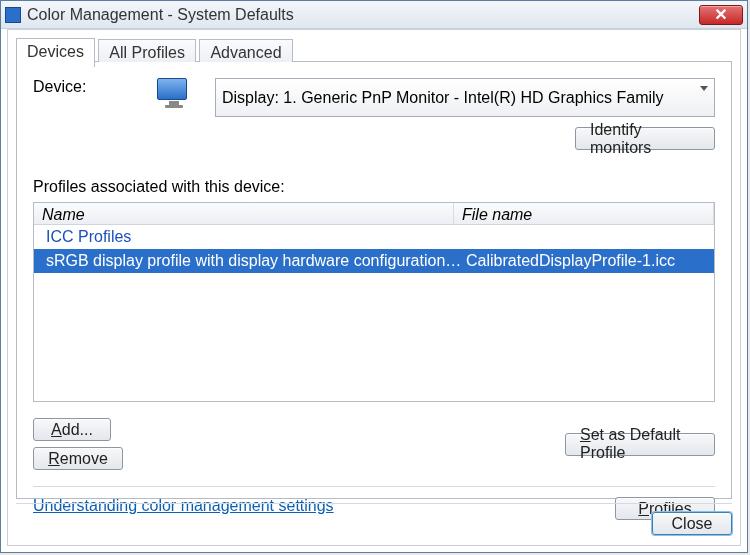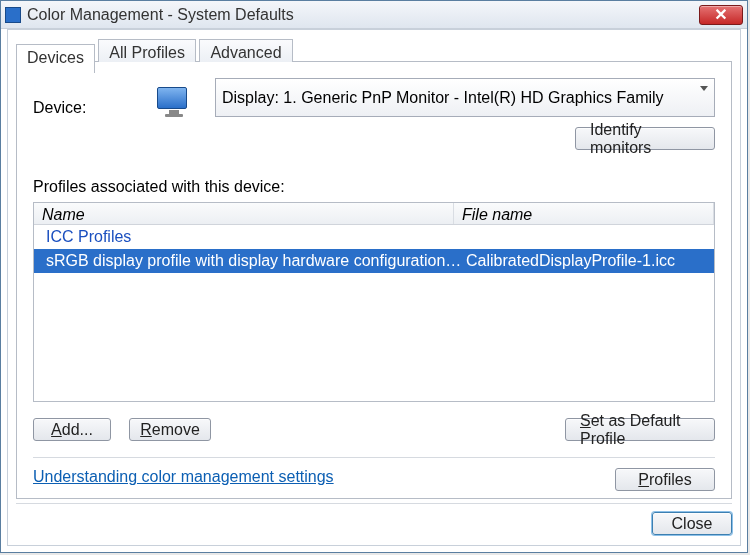--- a/index.html
+++ b/index.html
@@ -5,23 +5,23 @@
   * { box-sizing: border-box; font-family: "Segoe UI", Tahoma, sans-serif; font-size: 16px; }
   body { margin: 0; background: #e8e8e8; width: 750px; height: 555px; overflow: hidden; }
   .window { width: 748px; height: 553px; background: #fff; border: 1px solid #5a7ea0; position: relative; }
   .titlebar { height: 28px; background: linear-gradient(#f4f6fa,#dfe6ef); display:flex; align-items:center; padding:0 4px; border-bottom:1px solid #c8d0da; }
   .titlebar .icon { width:16px; height:16px; background:#2a6fc9; border:1px solid #184a8a; margin-right:6px; }
   .titlebar .title { flex:1; color:#333; }
   .titlebar .close { width:44px; height:20px; background:linear-gradient(#e57373,#c62828); border:1px solid #7a1a1a; border-radius:3px; display:flex; align-items:center; justify-content:center; color:#fff; font-weight:bold; box-shadow:inset 0 1px 0 rgba(255,255,255,.4); }
   .client { position:absolute; top:28px; left:6px; right:6px; bottom:6px; background:#fff; border:1px solid #c8d0da; }
   .tabs { position:relative; height:24px; margin:8px 8px 0 8px; border-bottom:1px solid #b6bcc6; }
   .tab { position:relative; display:inline-block; padding:4px 10px 5px; border:1px solid #b6bcc6; border-bottom:none; background:linear-gradient(#fafbfd,#e9edf3); margin-right:-1px; top:1px; color:#333; }
-  .tab.active { background:#fff; z-index:2; padding-bottom:6px; top:6px; }
+  .tab.active { background:#fff; z-index:2; padding-bottom:6px; top:0; }
   .panel { position:absolute; top:32px; left:8px; right:8px; bottom:46px; border:1px solid #b6bcc6; border-top:none; padding:16px 16px 12px; background:#fff; }
-  .device-row { display:flex; align-items:flex-end; gap:24px; }
+  .device-row { display:flex; align-items:flex-start; gap:24px; }
   .device-row .label { width:100px; }
   .monitor-ico { width:34px; height:30px; position:relative; }
   .monitor-ico .scr { width:30px; height:22px; background:linear-gradient(#7fb4ef,#2a6fc9); border:1px solid #184a8a; border-radius:2px; }
   .monitor-ico .stand { width:10px; height:4px; background:#888; margin:1px auto 0; }
   .monitor-ico .base { width:18px; height:3px; background:#888; margin:0 auto; border-radius:1px; }
   .combo { flex:1; height:39px; border:1px solid #a6acb8; background:linear-gradient(#fff,#eef0f4); display:flex; align-items:center; padding:12px 6px; position:relative; }
   .combo .arrow { position:absolute; right:6px; top:7px; width:0; height:0; border-left:4px solid transparent; border-right:4px solid transparent; border-top:5px solid #555; }
   .btn { height:23px; padding:0 14px; background:linear-gradient(#f7f8fa,#e4e7ec); border:1px solid #8f96a3; border-radius:3px; display:inline-flex; align-items:center; justify-content:center; color:#222; box-shadow:inset 0 1px 0 rgba(255,255,255,.7); }
   .btn.default { border-color:#3c7fb1; box-shadow:0 0 0 1px #8cc0e8, inset 0 1px 0 rgba(255,255,255,.7); }
   .idrow { display:flex; justify-content:flex-end; margin-top:10px; }
@@ -31,21 +31,21 @@
   .lv-header .col { padding:3px 8px; border-right:1px solid #d9dde3;font-style:italic; }
   .col-name { width:420px; }
   .col-file { flex:1; }
   .lv-body { font-size:12px; }
   .lv-group { color:#1a4fbf; padding:3px 12px; }
   .lv-row { display:flex; padding:3px 4px 3px 8px; }
   .lv-row.selected { background:#2a6fc9; color:#fff; }
   .lv-row .c1 { width:420px; white-space:nowrap; overflow:hidden; text-overflow:ellipsis; padding-left:4px; }
   .lv-row .c2 { flex:1; padding-left:4px; }
   .actions { display:flex; margin-top:16px; align-items:center; }
-  .actions .left { display:flex; gap:18px; }
+  .actions .left { display:flex; gap:6px;flex-direction:column; }
   .actions .spacer { flex:1; }
   .hr { border:none; border-top:1px solid #d6dae0; margin:16px 0 10px; }
   .linkrow { display:flex; align-items:flex-start; }
   .link { color:#0c5fb3; text-decoration:underline; }
   .footer { position:absolute; left:8px; right:8px; bottom:10px; height:32px; border-top:1px solid #d6dae0; display:flex; align-items:center; justify-content:flex-end; padding-top:8px;margin-top:17px; }
   .u { text-decoration: underline; }
 </style>
 </head>
 <body>
 
@@ -97,21 +97,21 @@
             <div class="c2">CalibratedDisplayProfile-1.icc</div>
           </div>
         </div>
       </div>
 
       <div class="actions">
         <div class="left">
           <div class="btn" style="width:78px">
               <span><span class="u">A</span>dd...</span>
             </div>
-          <div class="btn" style="width:82px">
+          <div class="btn" style="width:90px">
               <span><span class="u">R</span>emove</span>
             </div>
         </div>
         <div class="spacer"></div>
         <div class="btn" style="width:150px">
             <span><span class="u">S</span>et as Default Profile</span>
           </div>
       </div>
 
       <hr class="hr">

